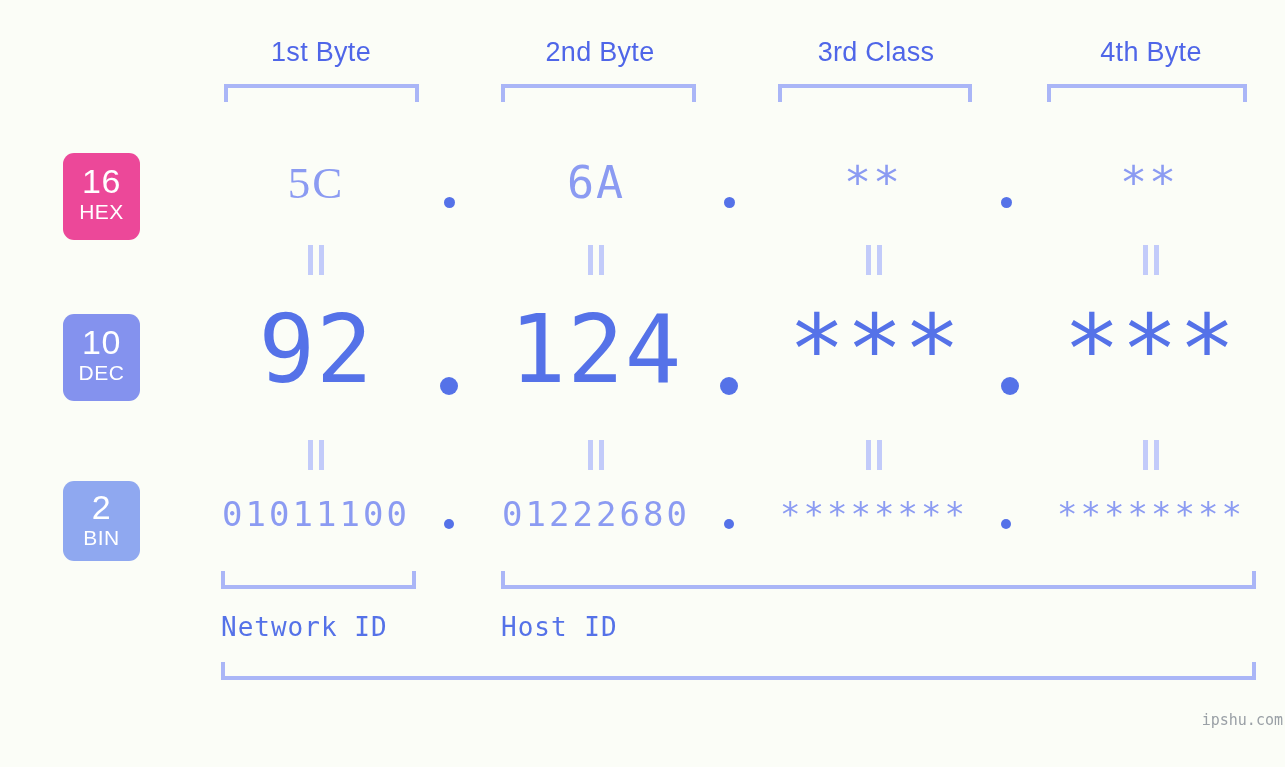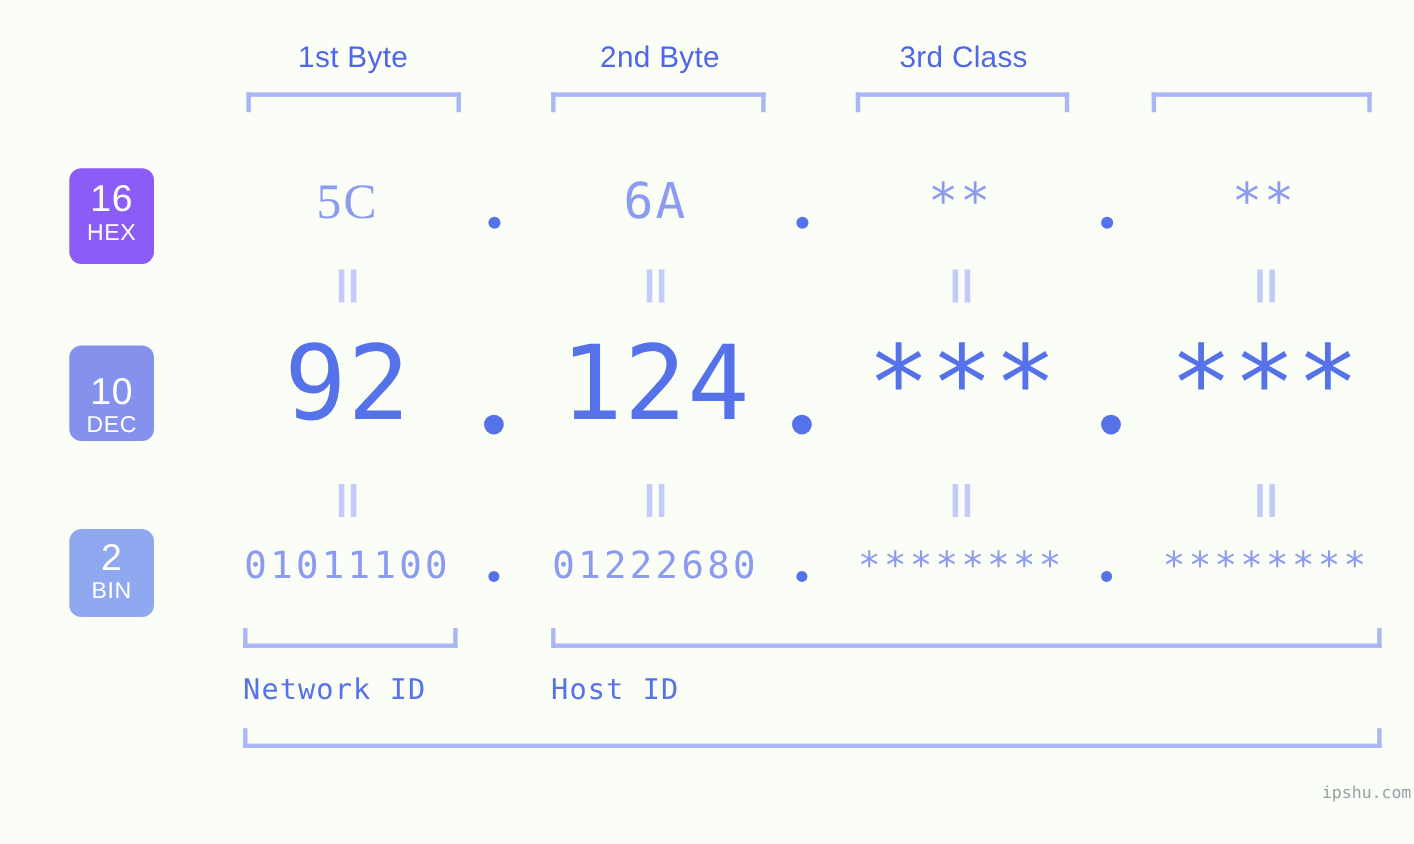--- a/index.html
+++ b/index.html
@@ -68,22 +68,22 @@
     font-weight: 400;
     letter-spacing: 0.5px;
   }
   .badge .abbr {
     display: block;
     font-size: 21px;
     line-height: 24px;
     font-weight: 400;
     letter-spacing: 0.5px;
   }
-  #badge-hex { top: 153px; height: 87px; padding-top: 10px; background: #8b5cf6; }
-  #badge-dec { top: 314px; height: 87px; padding-top: 24px; background: #8492ee; }
+  #badge-hex { top: 153px; height: 87px; padding-top: 10px; background: #ec4899; }
+  #badge-dec { top: 314px; height: 87px; padding-top: 10px; background: #8492ee; }
   #badge-bin { top: 481px; height: 80px; padding-top: 8px;  background: #8fa8f0; }
 
   
   .val {
     position: absolute;
     text-align: center;
     white-space: pre;
     font-family: "DejaVu Sans Mono", "Liberation Mono", monospace;
   }
 
@@ -194,20 +194,21 @@
   }
 </style>
 </head>
 <body>
 
 <div id="stage">
 
   <div class="byte-label" style="left:205px;width:200px;">1st Byte</div>
   <div class="byte-label" style="left:484px;width:200px;">2nd Byte</div>
   <div class="byte-label" style="left:760px;width:200px;">3rd Class</div>
+  <div class="byte-label" style="left:1035px;width:200px;">4th Byte</div>
 
   <div class="bracket bracket-down" style="left:208px;top:84px;width:195px;"></div>
   <div class="bracket bracket-down" style="left:485px;top:84px;width:195px;"></div>
   <div class="bracket bracket-down" style="left:762px;top:84px;width:194px;"></div>
   <div class="bracket bracket-down" style="left:1031px;top:84px;width:200px;"></div>
 
   <div class="badge" id="badge-hex">
     <span class="num">16</span>
     <span class="abbr">HEX</span>
   </div>

